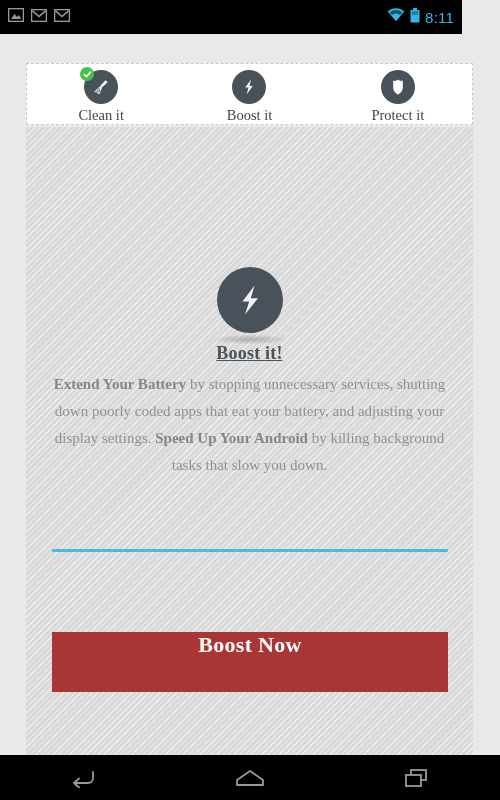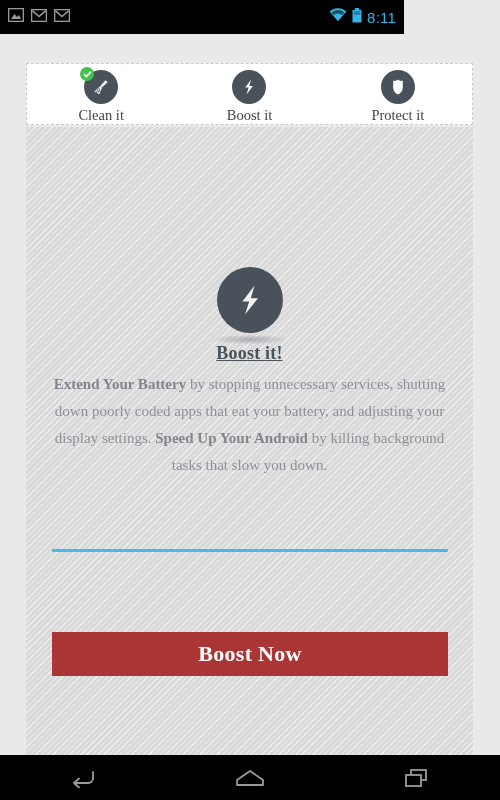--- a/index.html
+++ b/index.html
@@ -18,21 +18,21 @@
     width: 500px;
     height: 800px;
     background: #e9e9e9;
     overflow: hidden;
   }
 
   
   #statusbar {
     position: absolute;
     top: 0; left: 0;
-    width: 404px;
+    width: 462px;
     height: 25px;
     background: #000000;
     display: flex;
     align-items: center;
     justify-content: space-between;
     padding: 17px 8px;
     box-sizing: border-box;
   }
   #statusbar .left-icons {
     display: flex;
@@ -206,31 +206,31 @@
     background: #4bb8e8;
     border-radius: 1px;
   }
 
   
   #cta {
     position: absolute;
     top: 505px;
     left: 26px;
     width: 396px;
-    height: 44px;
+    height: 60px;
     background: #a93535;
     border: none;
     color: #ffffff;
     font-family: "Liberation Serif", serif;
     font-size: 22px;
     font-weight: bold;
     letter-spacing: 0.3px;
     cursor: pointer;
     display: flex;
-    align-items: center;
+    align-items: flex-start;
     justify-content: center;
   }
 
   
   #navbar {
     position: absolute;
     left: 0;
     top: 755px;
     width: 500px;
     height: 45px;

